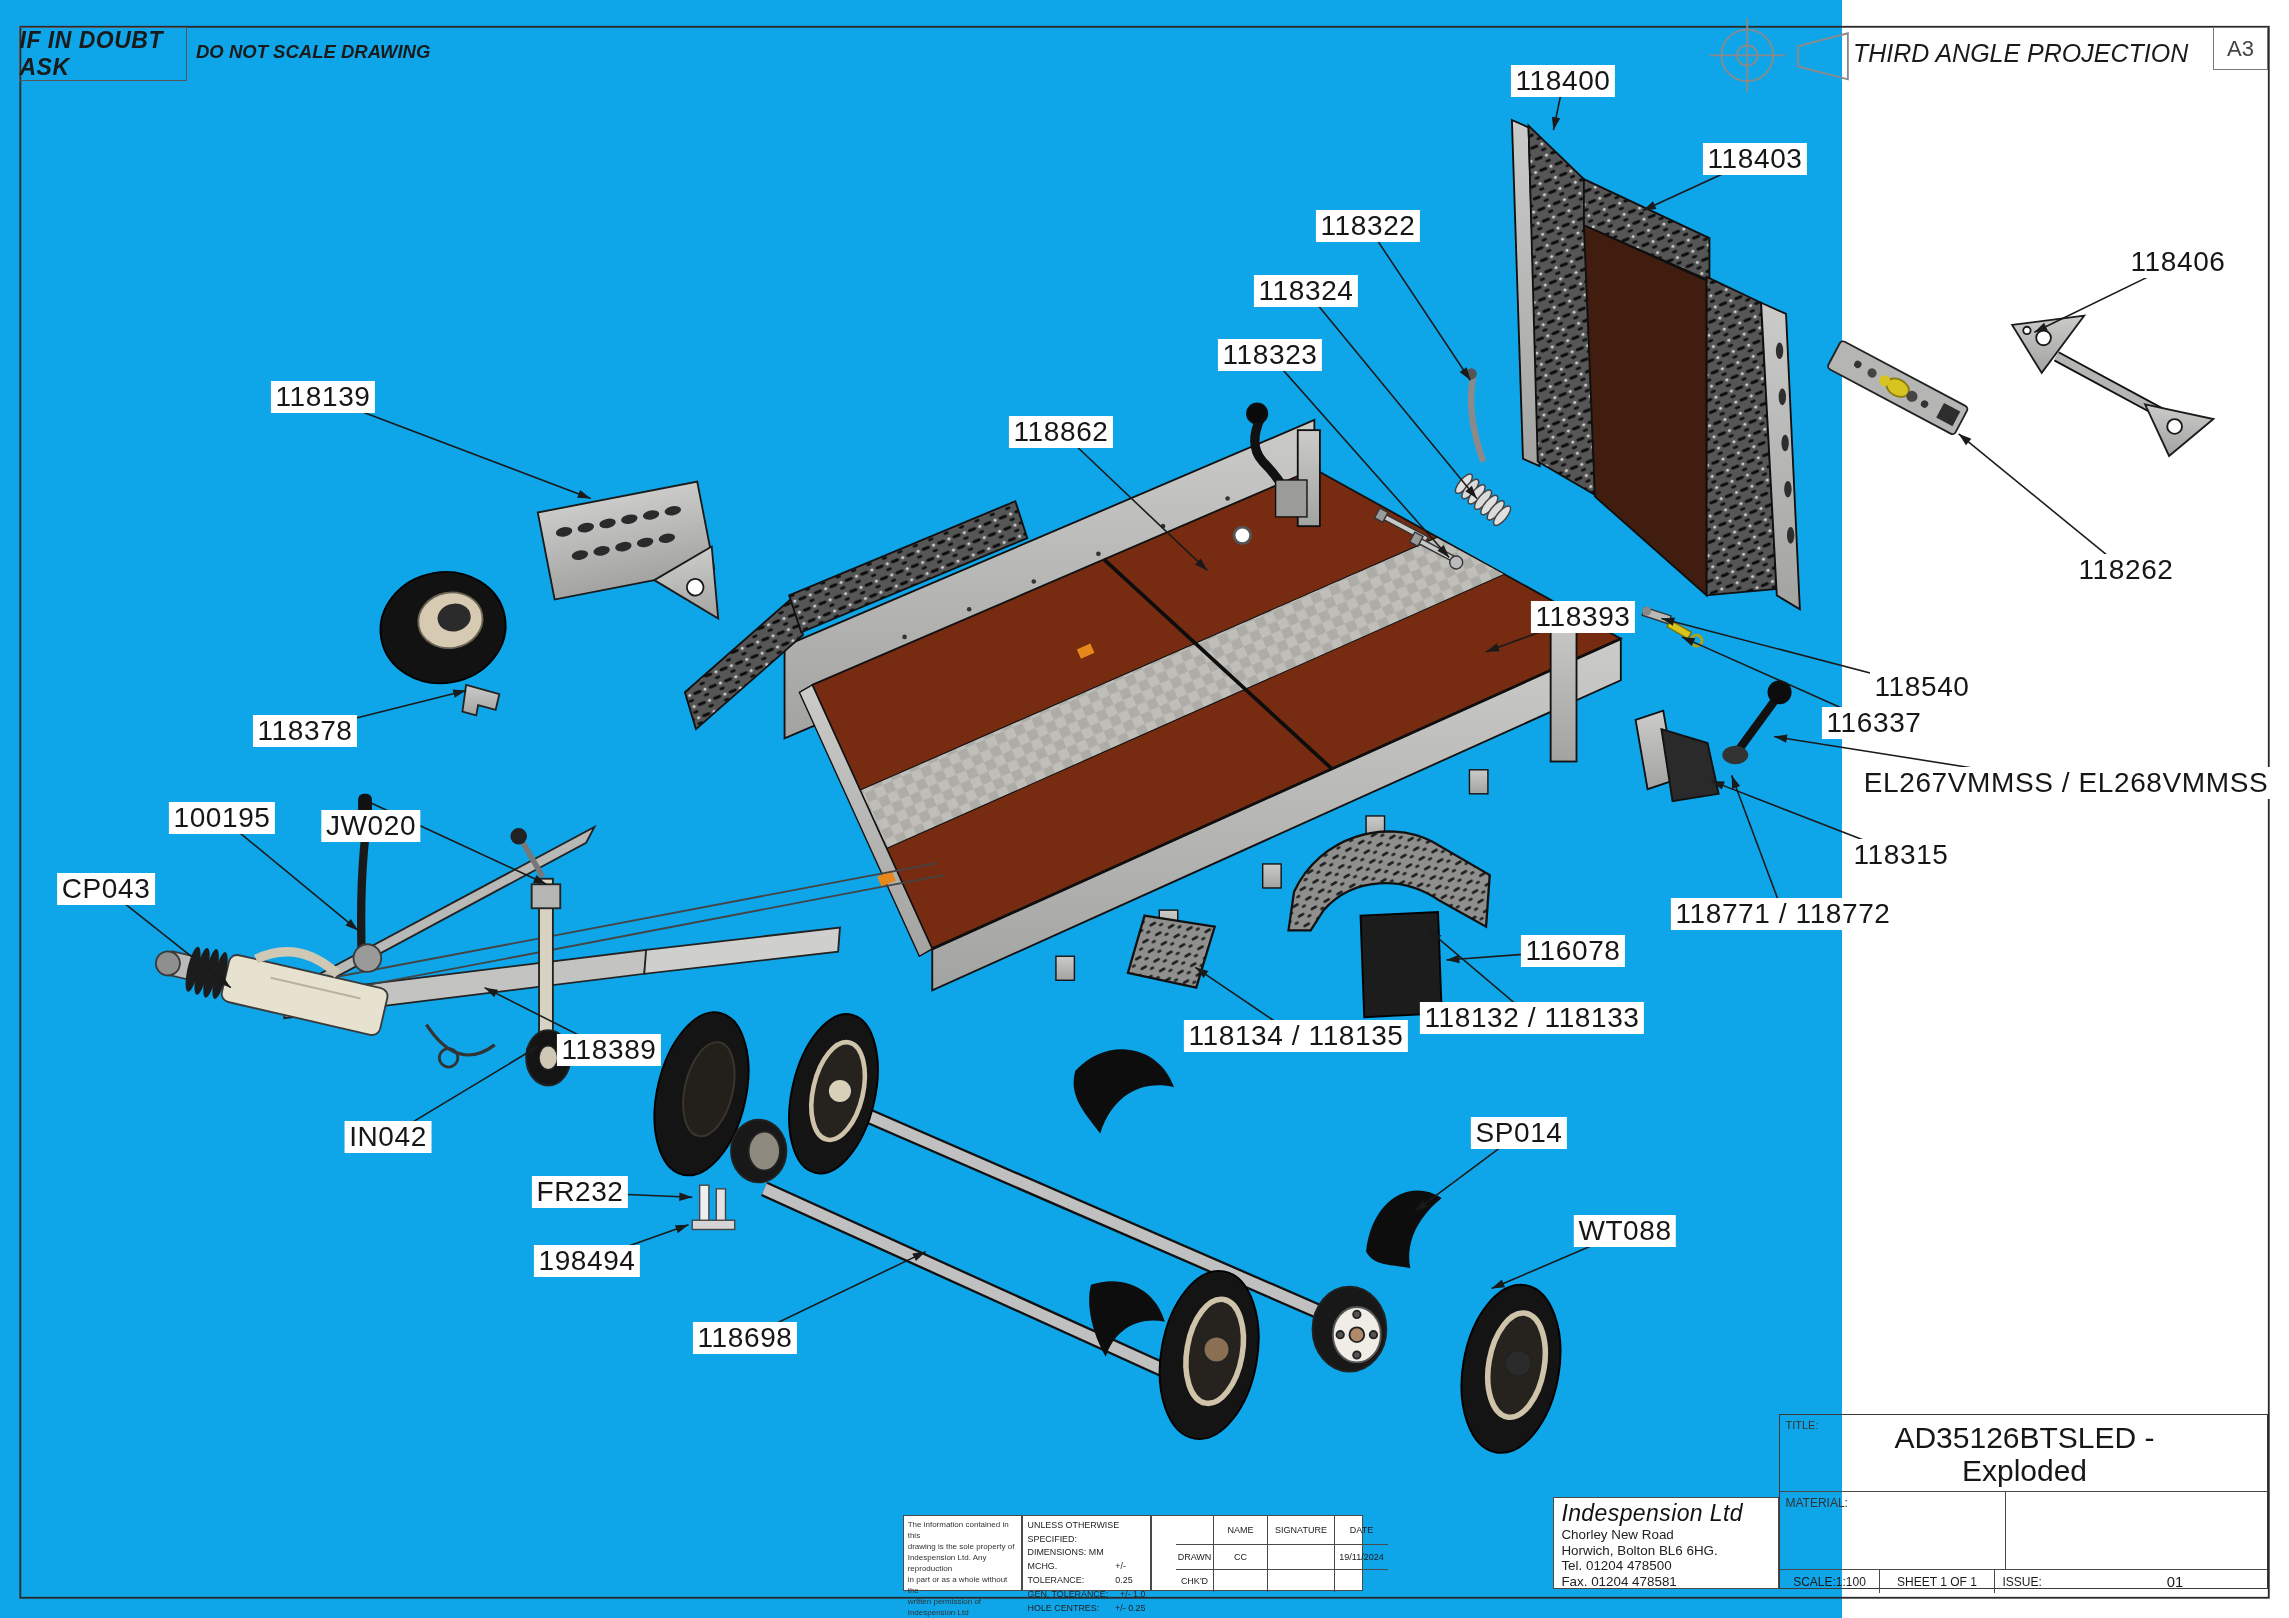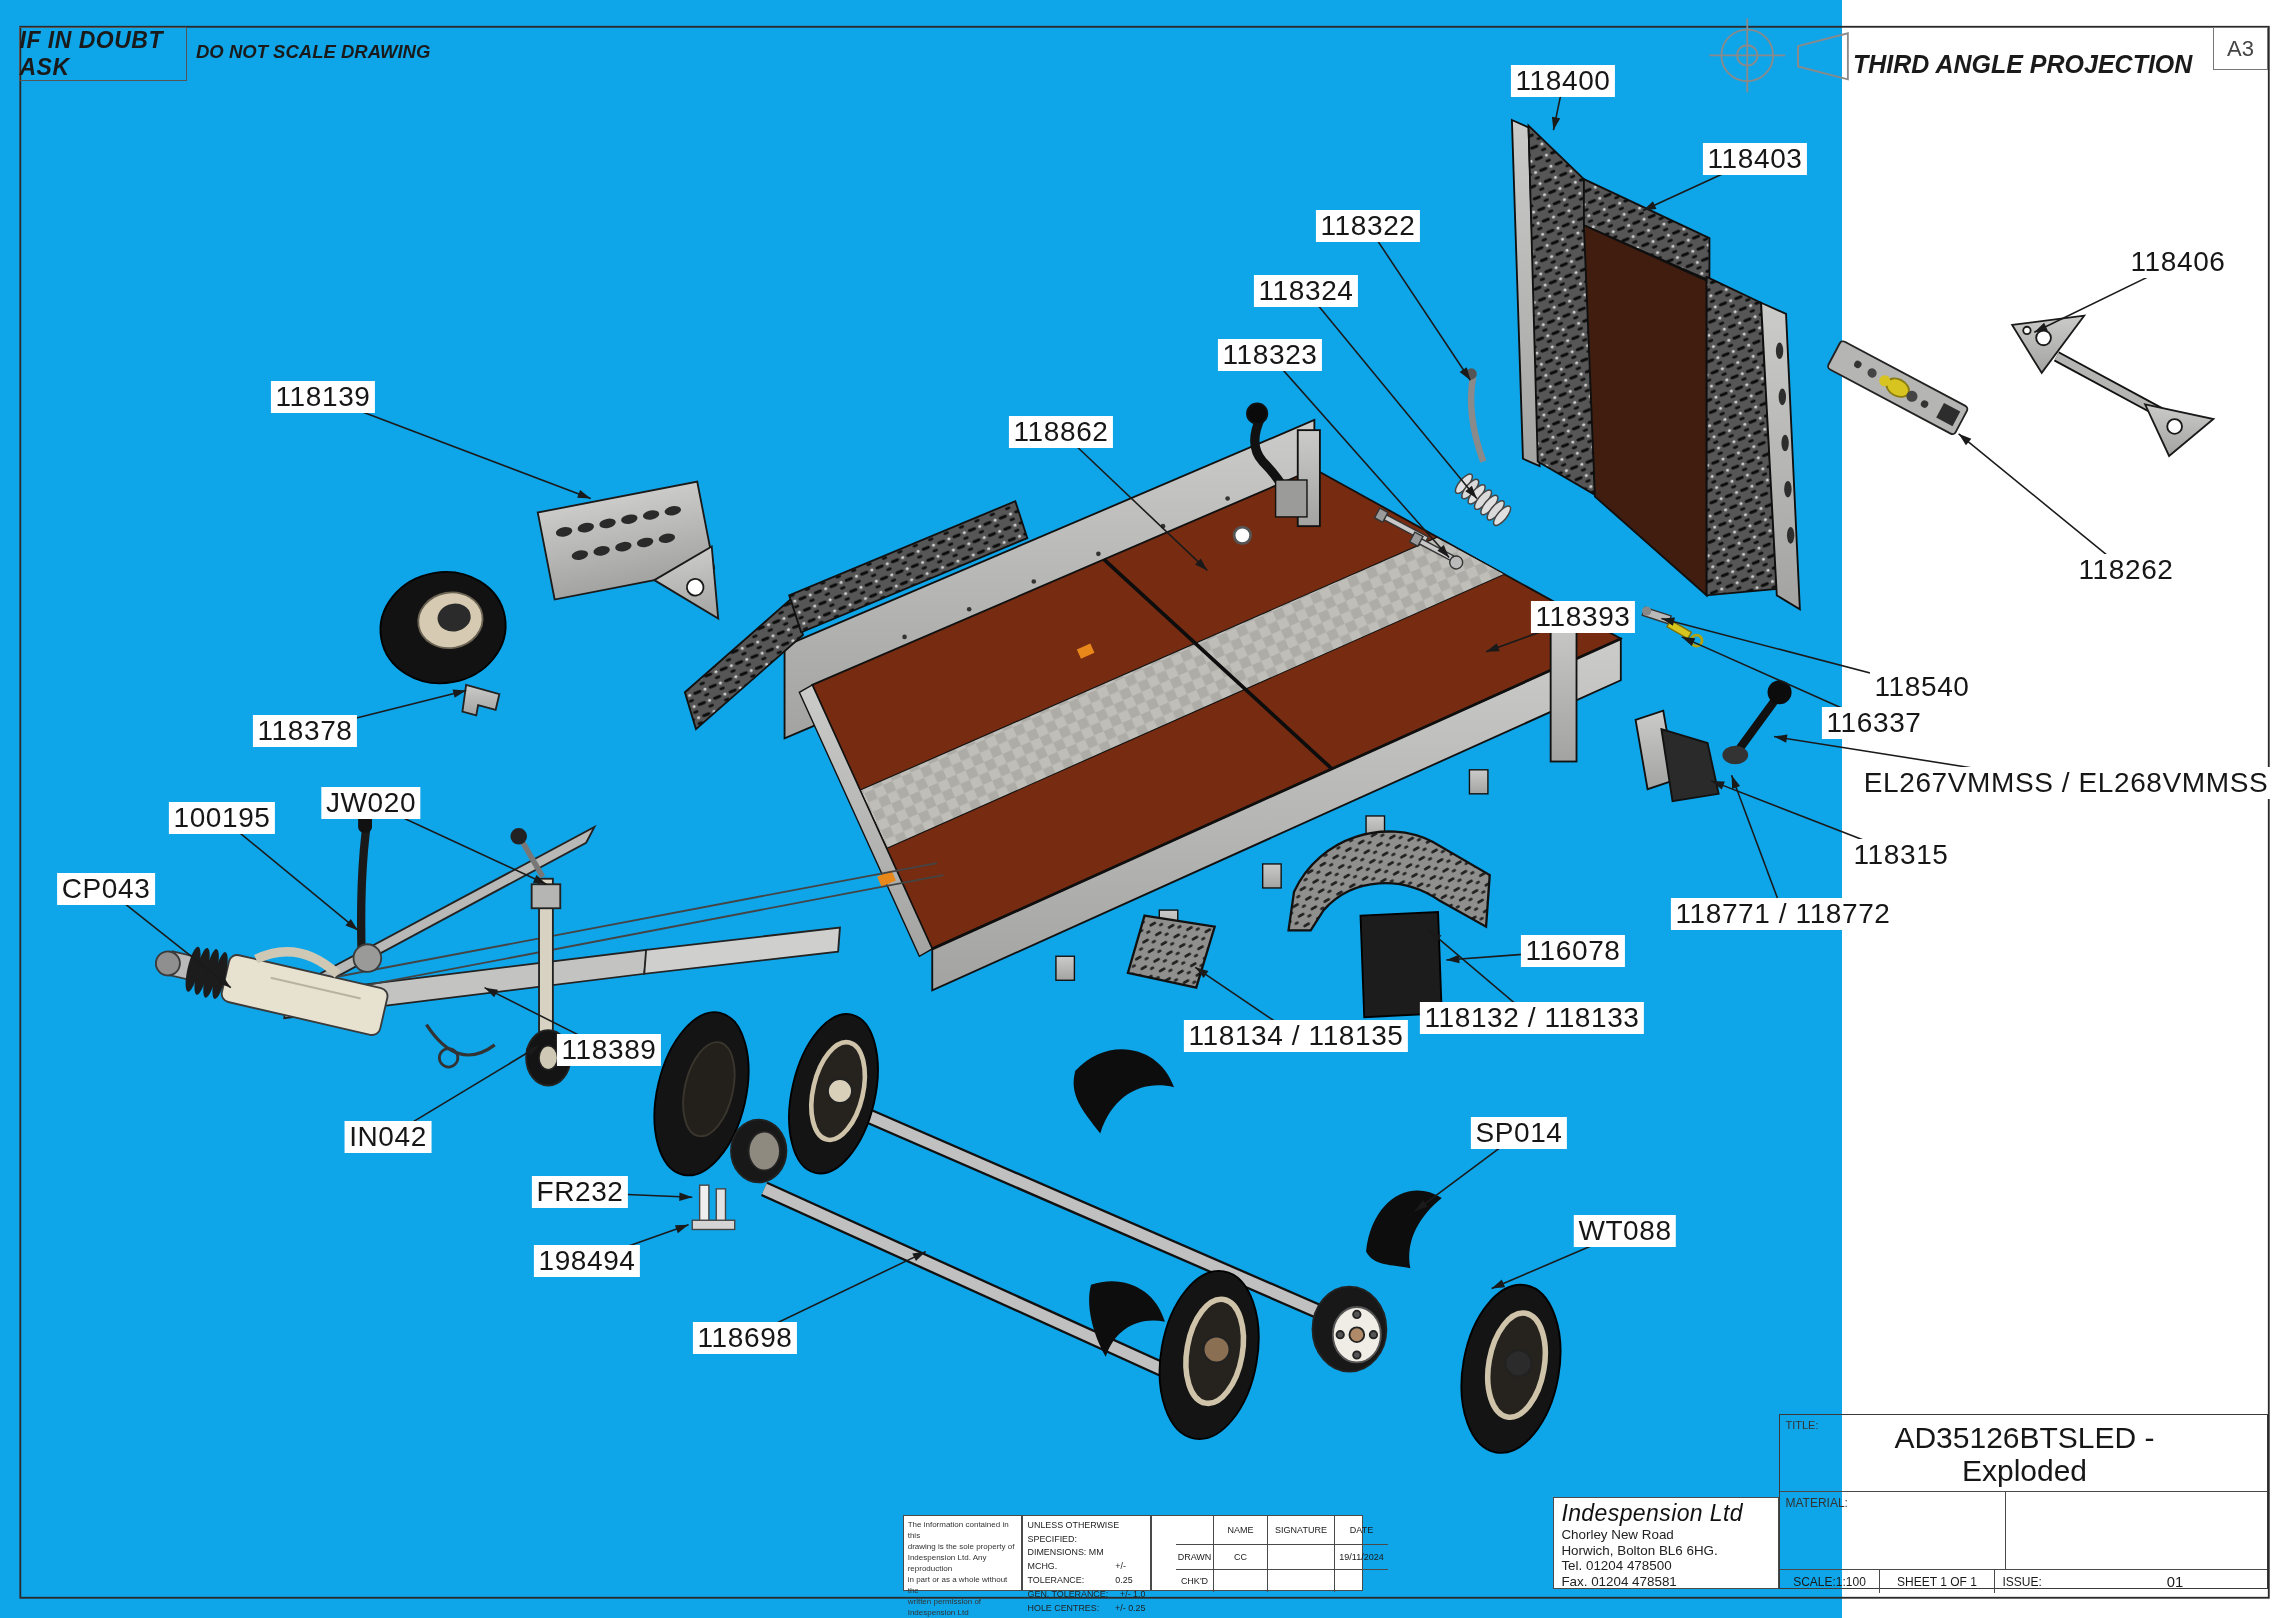--- a/index.html
+++ b/index.html
@@ -4,22 +4,22 @@
 <style>
   html,body{margin:0;padding:0;background:#ffffff;width:2290px;height:1619px;overflow:hidden;
             font-family:"Liberation Sans", sans-serif;color:#1a1a1a;}
   #sheet{position:absolute;left:0;top:0;width:1842px;height:1619px;background:#0ea5e9;}
   #art{position:absolute;left:0;top:0;z-index:1;}
   .abs{position:absolute;box-sizing:border-box;}
   #doubt-box{left:18.5px;top:27px;width:168px;height:54px;border:1.4px solid #555;
              display:flex;align-items:center;justify-content:center;z-index:3;}
   #doubt-box span{font-size:23px;font-weight:bold;font-style:italic;letter-spacing:0.5px;}
   #no-scale{left:196px;top:41px;font-size:18.5px;font-weight:bold;font-style:italic;z-index:3;}
-  #third-angle{left:1853px;top:39px;width:269px;text-align:center;font-size:25px;font-weight:bold;
-               font-style:italic;z-index:3;white-space:nowrap;margin-top:11px;}
+  #third-angle{left:1853px;top:39px;width:269px;text-align:center;font-size:25px;font-weight:normal;
+               font-style:italic;z-index:3;white-space:nowrap;}
   #a3-box{left:2213px;top:27px;width:55px;height:43px;border:1.4px solid #777;display:flex;
           align-items:center;justify-content:center;font-size:22px;color:#444;z-index:3;}
   
   .callout{position:absolute;transform:translate(-50%,-50%);font-size:28px;letter-spacing:0.6px;
            color:#161616;background:#fff;padding:0 4.6px;white-space:nowrap;z-index:4;}
   
   .blk{border:1.1px solid #4a4a4a;background:#fff;z-index:3;padding-left:24px;}
   #notes-box{left:903px;top:1515px;width:119px;height:76px;padding:2.8px 3.7px;font-size:8px;
              line-height:1.38;white-space:pre-line;color:#333;}
   #tol-box{left:1022px;top:1515px;width:129px;height:76px;padding:2.8px 4.6px;font-size:8.9px;color:#222;}
@@ -392,21 +392,21 @@
   <div id="no-scale" class="abs">DO NOT SCALE DRAWING</div>
   <div id="third-angle" class="abs">THIRD ANGLE PROJECTION</div>
   <div id="a3-box" class="abs">
     <span>A3</span>
   </div>
 
   <div id="callout-layer">
       <div class="callout" style="left: 323px; top: 397px;">118139</div>
       <div class="callout" style="left: 305px; top: 731px;">118378</div>
       <div class="callout" style="left: 222px; top: 818px;">100195</div>
-      <div class="callout" style="left: 371px; top: 803px; text-align: right;">JW020</div>
+      <div class="callout" style="left: 371px; top: 826px; text-align: right;">JW020</div>
       <div class="callout" style="left: 106px; top: 889px;">CP043</div>
       <div class="callout" style="left: 609px; top: 1050px;">118389</div>
       <div class="callout" style="left: 388px; top: 1137px;">IN042</div>
       <div class="callout" style="left: 580px; top: 1192px;">FR232</div>
       <div class="callout" style="left: 587px; top: 1261px;">198494</div>
       <div class="callout" style="left: 745px; top: 1338px;">118698</div>
       <div class="callout" style="left: 1519px; top: 1133px;">SP014</div>
       <div class="callout" style="left: 1625px; top: 1231px;">WT088</div>
       <div class="callout" style="left: 1061px; top: 432px;">118862</div>
       <div class="callout" style="left: 1368px; top: 226px;">118322</div>

